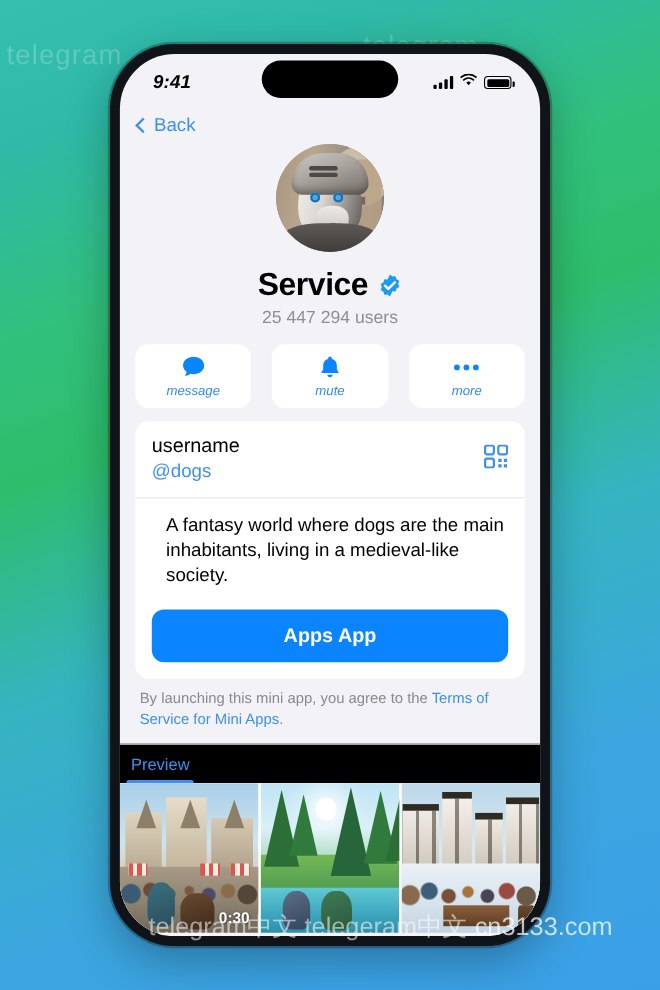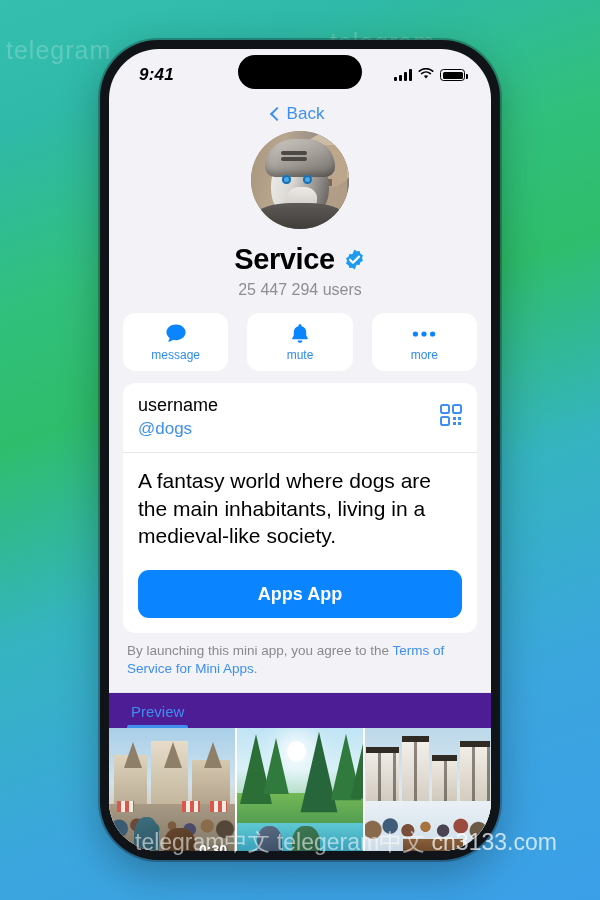--- a/index.html
+++ b/index.html
@@ -31,21 +31,21 @@
   .notch { position: absolute; left: 50%; transform: translateX(-50%); top: 6px; width: 124px; height: 34px; background: #000; border-radius: 20px; }
   .sb-icons { display: flex; align-items: center; gap: 6px; }
   .bars { display: flex; align-items: flex-end; gap: 2px; height: 12px; }
   .bars i { width: 3px; background: #000; border-radius: 1px; display: block; }
   .bars i:nth-child(1){height:4px}.bars i:nth-child(2){height:6px}.bars i:nth-child(3){height:9px}.bars i:nth-child(4){height:12px}
   .batt { width: 25px; height: 12px; border: 1.6px solid #000; border-radius: 3.5px; position: relative; padding: 1.5px; }
   .batt::after { content:""; position:absolute; right:-3.5px; top:3.5px; width:2px; height:5px; background:#000; border-radius:0 1px 1px 0; }
   .batt b { display:block; height:100%; background:#000; border-radius:1.5px; }
 
   
-  .navbar { padding: 4px 20px 0 16px; height: 34px; display: flex; align-items: center; justify-content: center; }
+  .navbar { padding: 4px 20px 0 16px; height: 34px; display: flex; align-items: center; }
   .back { display: flex; align-items: center; gap: 4px; color: #3E8FF0; font-size: 17px; cursor: pointer; }
   .chev { width: 10px; height: 10px; border-left: 2.4px solid #3E8FF0; border-bottom: 2.4px solid #3E8FF0; transform: rotate(45deg); margin-right: 1px; }
 
   
   .profile { text-align: center; padding-top: 2px; }
   .avatar {
     width: 98px; height: 98px; border-radius: 50%; margin: 0 auto;
     overflow: hidden; position: relative;
     background: linear-gradient(135deg,#b9a896 0%,#8e8578 45%,#6e6a63 100%);
   }
@@ -63,47 +63,47 @@
   .av-nose { position:absolute; left:45px; top:72px; width:13px; height:9px; border-radius:50%; background:#3a3632; }
   .av-armor { position:absolute; left:6px; bottom:-4px; width:86px; height:30px; background: linear-gradient(180deg,#5d5a57,#3b3836); border-radius:40% 40% 0 0; }
 
   .name-row { display: flex; align-items: center; justify-content: center; gap: 8px; margin-top: 14px; }
   .name { font-size: 29px; font-weight: 700; color: #000; letter-spacing: -0.4px; }
   .verif { width: 23px; height: 23px; position: relative; }
   .verif svg { display: block; }
   .subtitle { font-size: 16px; color: #8E8E93; margin-top: 5px; }
 
   
-  .actions { display: flex; gap: 19px; padding: 14px 14px 0; }
+  .actions { display: flex; gap: 19px; padding: 14px 14px 0; font-style: italic; }
   .act {
     flex: 1; background: #fff; border-radius: 12px; height: 58px;
     display: flex; flex-direction: column; align-items: center; justify-content: center; gap: 3px;
     cursor: pointer;
   }
   .act-label { font-size: 12px; color: #2F8BEF; }
   .ic { height: 22px; display:flex; align-items:center; justify-content:center; }
 
   
   .card { background: #fff; border-radius: 12px; margin: 12px 14px 0; overflow: hidden; }
   .row-user { display: flex; align-items: center; justify-content: space-between; padding: 12px 15px 13px; border-bottom: 0.8px solid #E5E5EA; }
   .lbl { font-size: 18px; color: #000000; }
   .uname { font-size: 17px; color: #3E8FF0; margin-top: 3px; cursor: pointer; }
   .qr { cursor: pointer; }
   .row-about { padding: 12px 15px 6px; }
-  .about-txt { font-size: 21px; color: #000; line-height: 1.32; margin-top: 2px; }
+  .about-txt { font-size: 17px; color: #000; line-height: 1.32; margin-top: 2px; margin-left: 13px; }
   .openapp {
     margin: 14px 15px 15px; height: 48px; background: #0A84FF; border-radius: 11px;
     color: #fff; font-size: 18px; font-weight: 700; display: flex; align-items: center;
     justify-content: center; cursor: pointer;
   }
   .disclaimer { padding: 9px 18px 0; font-size: 13.5px; color: #8A8A8E; line-height: 1.35; }
   .disclaimer a { color: #3E8FF0; text-decoration: none; cursor: pointer; }
 
   
-  .tabs { margin-top: 13px; background: #4c1d95; border-top: 0.8px solid #E5E5EA; padding: 0 18px; display: flex; }
+  .tabs { margin-top: 13px; background: #000000; border-top: 0.8px solid #E5E5EA; padding: 0 6px; display: flex; text-decoration: underline; }
   .tab { font-size: 15px; color: #3E8FF0; padding: 10px 4px 8px; position: relative; cursor: pointer; }
   .tab.active::after { content: ""; position: absolute; left: 0; right: 0; bottom: 0; height: 3px; background: #3E8FF0; border-radius: 2px 2px 0 0; }
 
   
   .gallery { display: grid; grid-template-columns: repeat(3, 1fr); gap: 2px; background: #fff; }
   .cell { position: relative; aspect-ratio: 1/1.08; overflow: hidden; cursor: pointer; }
   .dur { position: absolute; right: 8px; bottom: 6px; color: #fff; font-size: 14px; font-weight: 700; text-shadow: 0 1px 3px rgba(0,0,0,.6); }
 
   
   .sky { position:absolute; inset:0; }

